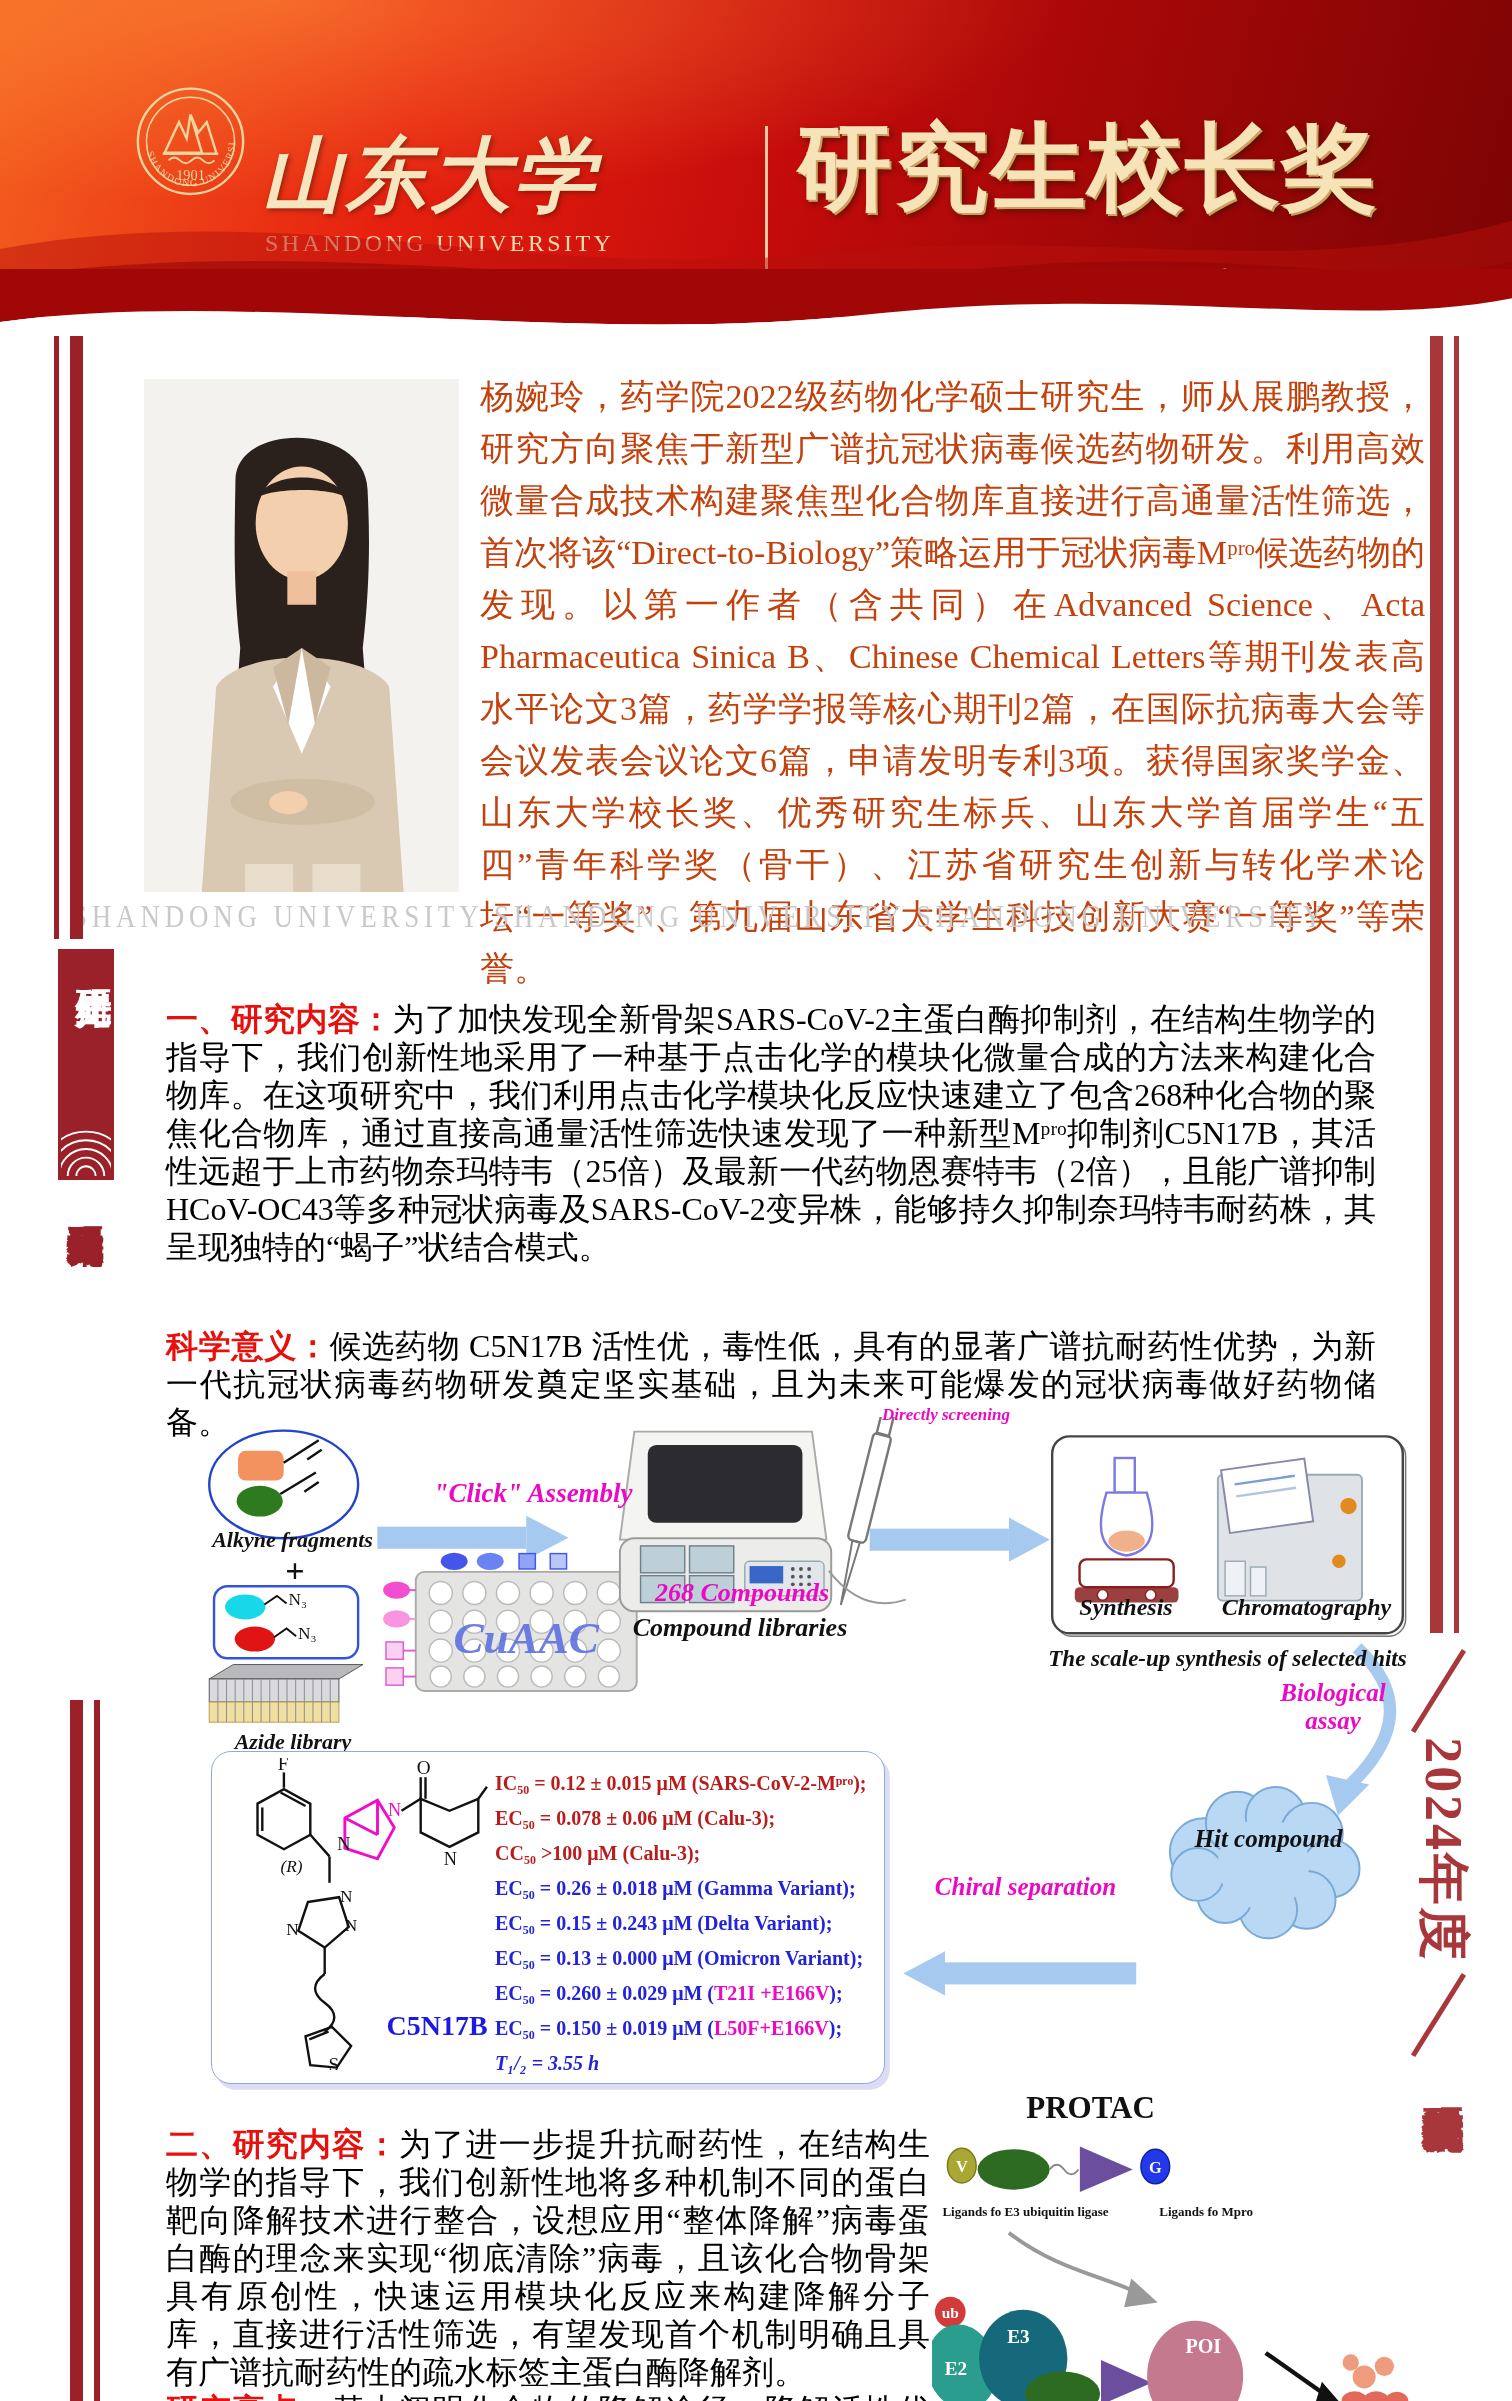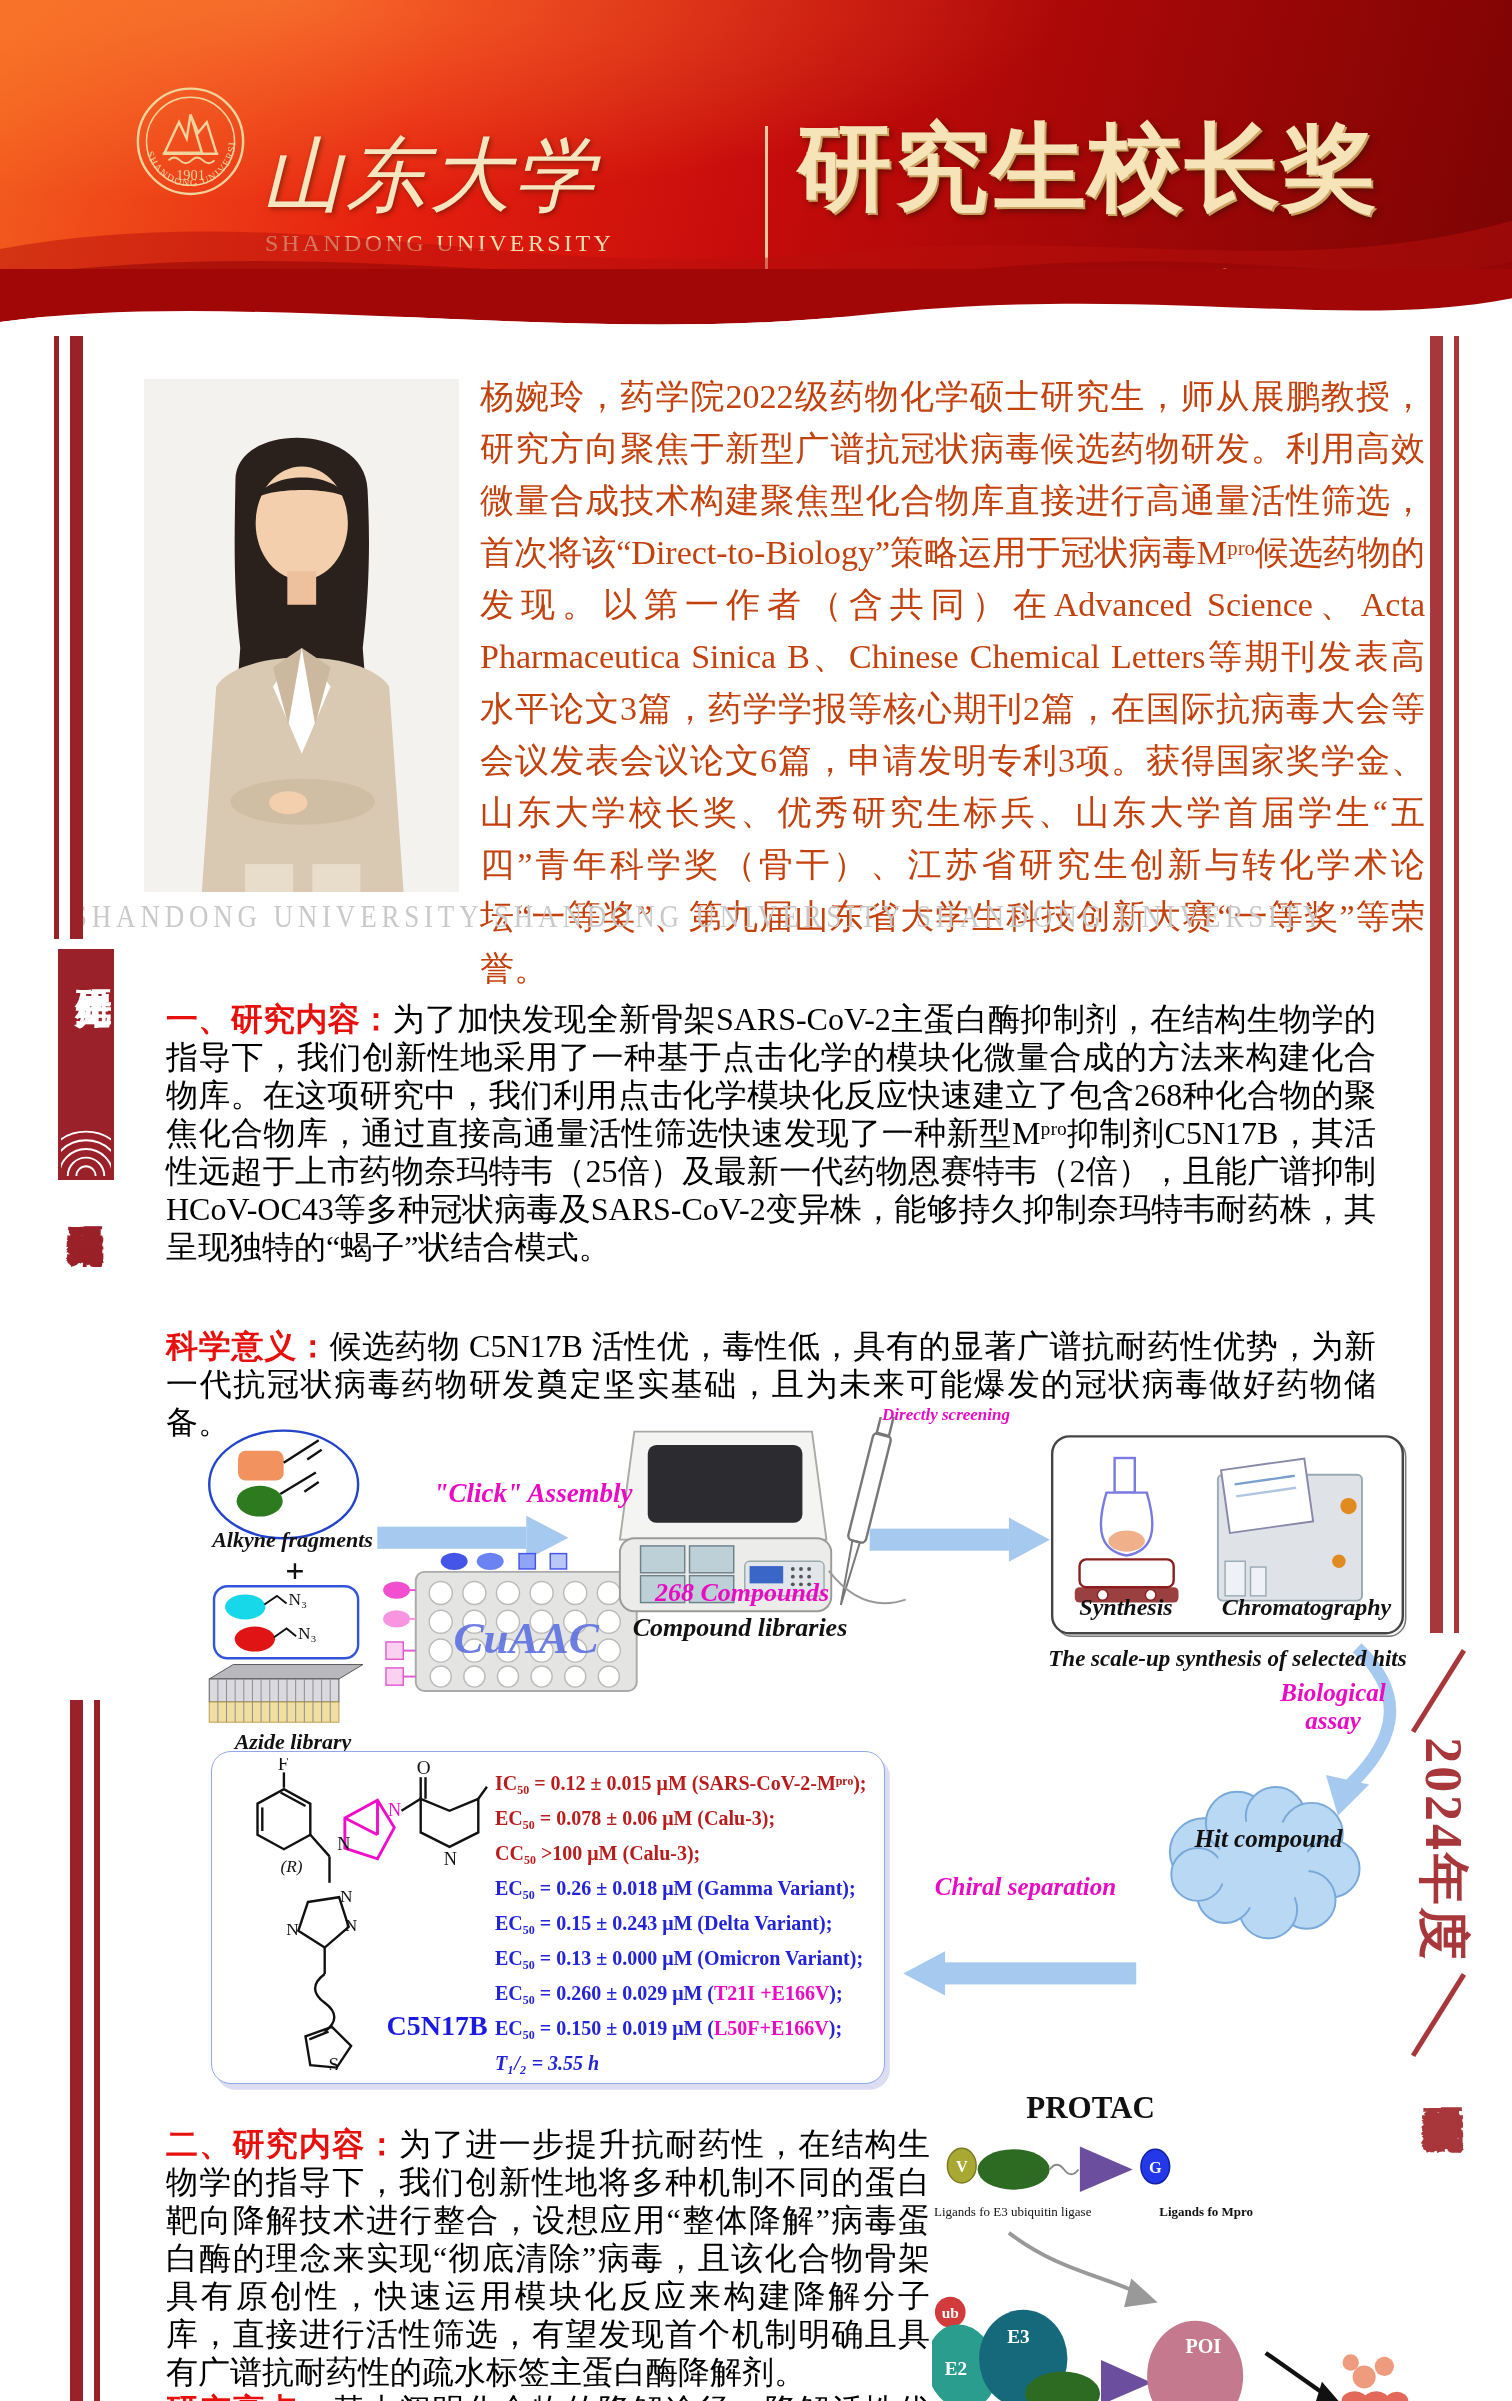--- a/index.html
+++ b/index.html
@@ -5,21 +5,21 @@
   html,body{margin:0;padding:0;background:#fff;}
   #canvas{position:relative;width:1513px;height:3404px;background:#ffffff;overflow:hidden;
           font-family:"Liberation Serif","DejaVu Serif",serif;}
   .abs{position:absolute;}
   
   .hdr{left:0;top:0;width:1513px;height:317px;
        background:
          radial-gradient(ellipse at 18% 0%, rgba(255,150,60,.55), rgba(255,150,60,0) 45%),
          linear-gradient(105deg,#f4611f 0%,#e6200f 28%,#c40b0b 52%,#a10707 74%,#7c0404 100%);}
   .hdr-wave{left:0;top:269px;width:1513px;height:82px;}
-  .callig{left:262px;top:122px;width:490px;font-size:81px;font-weight:normal;font-style:italic;
+  .callig{left:262px;top:122px;width:490px;font-size:81px;font-weight:bold;font-style:italic;
           color:#f6e6c0;text-shadow:1.9px 2.4px 4.8px rgba(80,20,0,.55);letter-spacing:2.9px;white-space:nowrap;}
   .unien{left:265px;top:230px;width:490px;font-size:24px;letter-spacing:3.4px;color:#f3ddb0;white-space:nowrap;}
   .hdivider{left:765px;top:126px;width:2.9px;height:146px;background:#f3ddb0;opacity:.9;}
   .award{left:797px;top:105px;width:701px;font-size:95px;font-weight:bold;color:#f6e3b8;
          letter-spacing:1.9px;white-space:nowrap;
          text-shadow:1.9px 1.9px 0 #c9a05e, 3.8px 4.3px 6.7px rgba(70,15,0,.75);}
   
   .rail{background:#9a2129;}
   .railR{background:#a8373b;}
   .slash{width:4.8px;height:96px;background:#a8373b;transform:rotate(32deg);}
@@ -499,17 +499,17 @@
       <polygon points="335,1092 335,1164 420,1128" fill="#6b4f9e"></polygon>
       <ellipse cx="480" cy="1122" rx="75" ry="85" fill="#c4798f"></ellipse>
       <text x="495" y="1090" text-anchor="middle" font-size="36" fill="#fff" font-weight="bold">POI</text>
     </g>
 
     <text x="598" y="1135" font-size="250" fill="#222" font-family="Liberation Serif,serif">}</text>
     <path d="M672,1040 L788,935" fill="none" stroke="#111" stroke-width="8"></path>
     <polygon points="770,930 812,912 790,968" fill="#111"></polygon>
   </svg>
   <div class="abs blk" style="left:1004px;top:2090px;width:173px;font-size:31px;font-weight:bold;text-align:center">PROTAC</div>
-  <div class="abs blk" style="left:934px;top:2204px;width:183px;font-size:13px;font-weight:normal;white-space:nowrap">Ligands fo E3 ubiquitin ligase</div>
+  <div class="abs blk" style="left:934px;top:2204px;width:183px;font-size:13px;font-weight:bold;text-align:center;white-space:nowrap">Ligands fo E3 ubiquitin ligase</div>
   <div class="abs blk" style="left:1119px;top:2204px;width:134px;font-size:13px;font-weight:bold;text-align:right;white-space:nowrap">Ligands fo Mpro</div>
 
 </div>
 
 
 </body></html>

